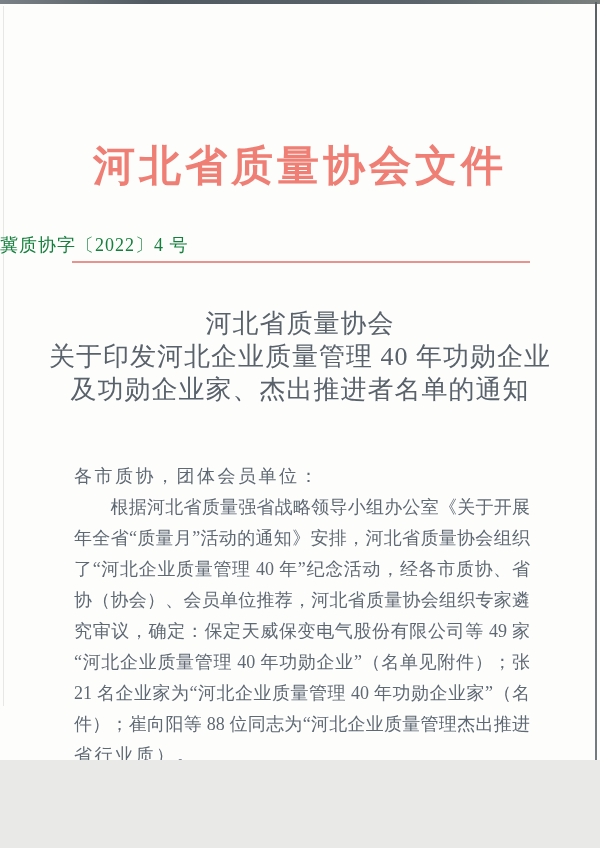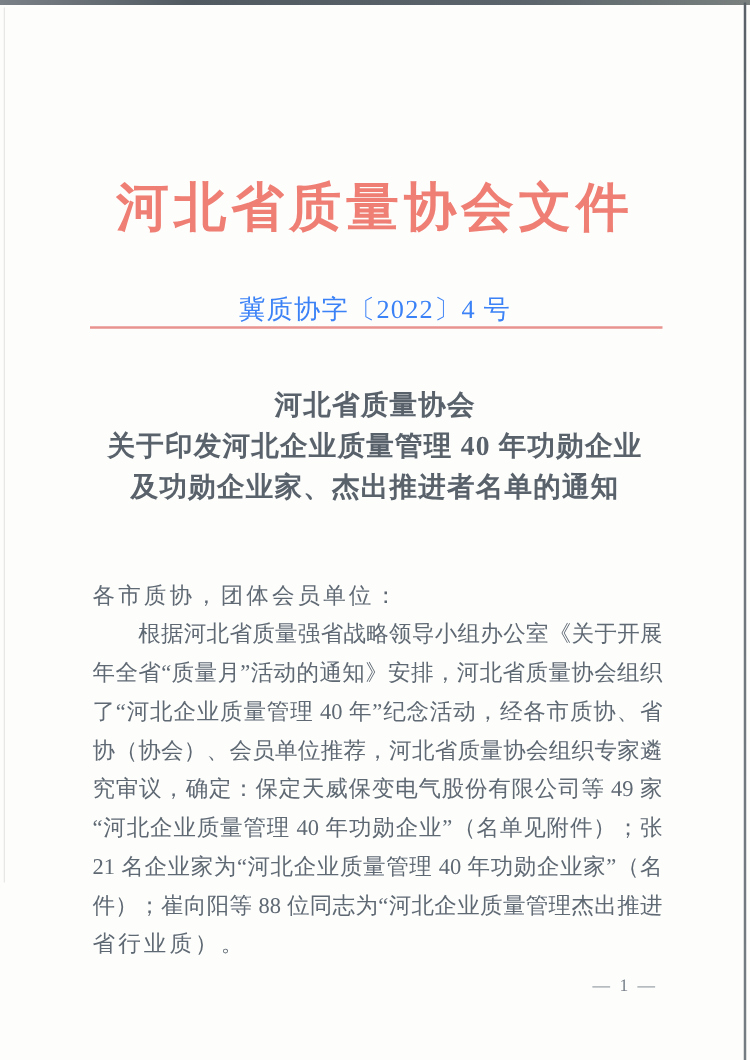--- a/index.html
+++ b/index.html
@@ -4,21 +4,21 @@
 <style>
   html, body {
     margin: 0;
     padding: 0;
     background: #e9e9e7;
     font-family: "Liberation Serif", serif;
   }
   .page {
     position: relative;
     width: 600px;
-    height: 848px;
+    height: 760px;
     background: #fdfdfc;
     overflow: hidden;
     margin: 0 auto;
   }
   
   .edge-top {
     position: absolute;
     top: 0; left: 0;
     width: 100%; height: 4px;
     background: linear-gradient(to right, #7b8287, #505a60 25%, #5a646a 70%, #79807e);
@@ -43,42 +43,41 @@
     text-align: center;
     font-size: 42px;
     font-weight: bold;
     letter-spacing: 4px;
     color: #ef7f74;
   }
   .doc-number {
     position: absolute;
     top: 233px; left: 0;
     width: 100%;
-    text-align: center;
-    font-size: 21px;
+    font-size: 18px;
     letter-spacing: 1px;
-    color: #3b82f6;
+    color: #15803d;
   }
   .red-rule {
     position: absolute;
     top: 261px; left: 72px;
     width: 458px; height: 2px;
     background: #e9938e;
   }
   
   .title-block {
     position: absolute;
     top: 307px; left: 0;
     width: 100%;
     text-align: center;
     color: #59626b;
   }
   .title-line {
-    font-size: 22px;
-    font-weight: bold;
+    font-size: 26px;
+    font-weight: normal;
     letter-spacing: 1px;
     line-height: 33px;
     height: 33px;
   }
   
   .body-block {
     position: absolute;
     top: 441px; left: 74px;
     width: 456px;
     color: #5f6973;

